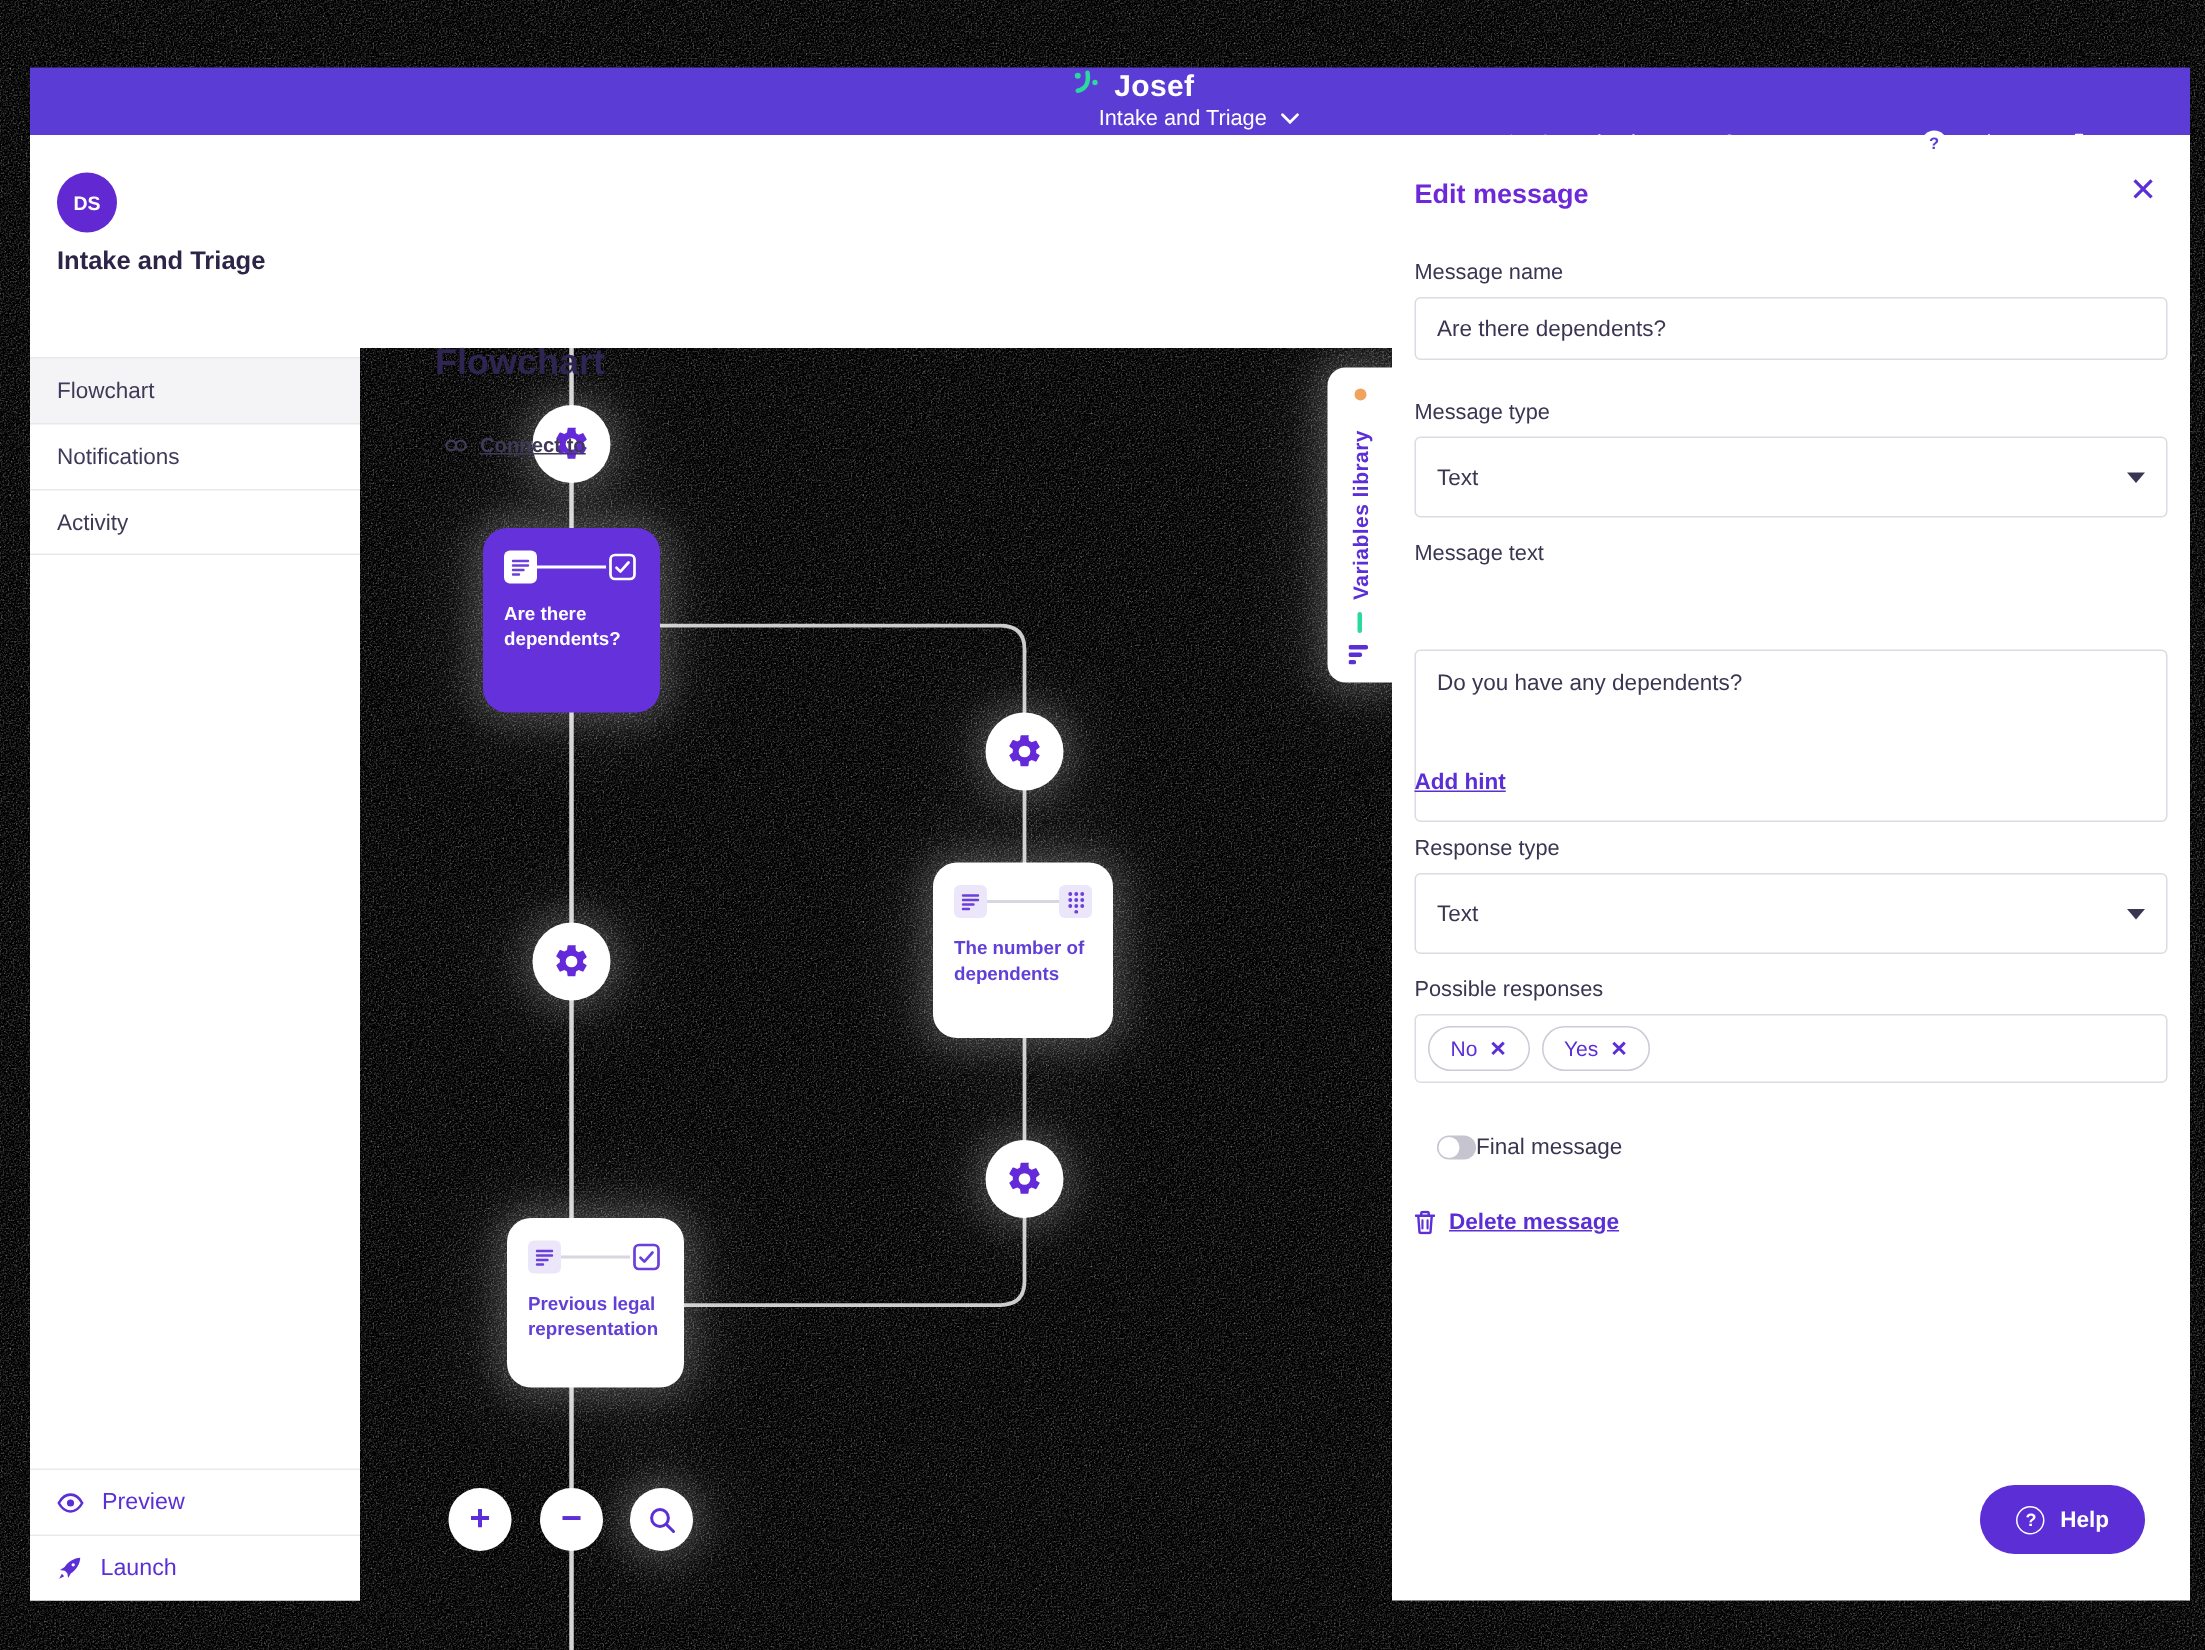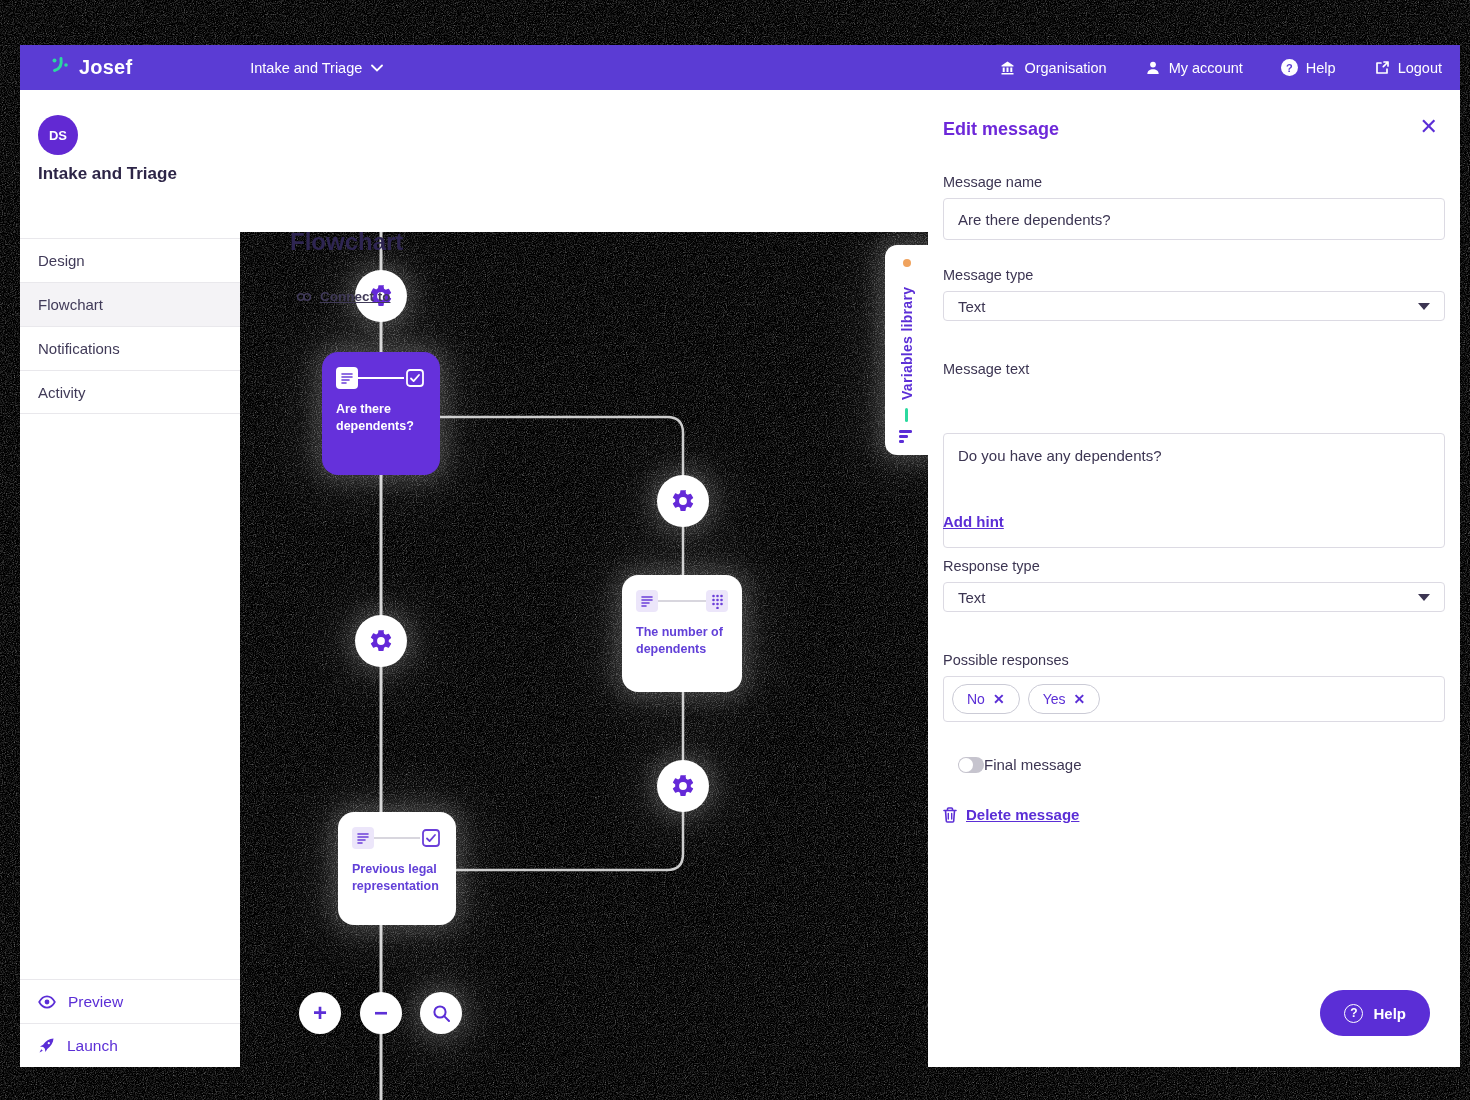--- a/index.html
+++ b/index.html
@@ -1,18 +1,18 @@
 <!DOCTYPE html>
 <html><head>
 <meta charset="utf-8">
 <style>
   * { margin:0; padding:0; box-sizing:border-box; }
   html,body { width:1470px; height:1100px; background:#000; overflow:hidden;
               font-family:"Liberation Sans", sans-serif; }
-  .abs { position:absolute; }
+  .abs { position:absolute;flex-direction:column; }
 
   
   #noise-layer { position:absolute; left:0; top:0; width:1470px; height:1100px; z-index:0; opacity:.5; }
 
   
   .navbar { left:20px; top:45px; width:1440px; height:45px; background:#5b3cd4;
             display:flex; align-items:center; color:#fff; z-index:5; }
   .brand { display:flex; align-items:center; gap:7px; padding-left:28px; }
   .brand-text { font-size:20px; font-weight:bold; letter-spacing:.2px; }
   .proj-dd { display:flex; align-items:center; gap:9px; margin-left:118px; font-size:14.5px; cursor:pointer; }
@@ -71,21 +71,21 @@
   .vars-dash { width:3px; height:14px; background:#2bd99f; border-radius:2px; margin:8px 0 8px; }
 
   
   .panel { left:928px; top:90px; width:532px; height:977px; background:#fff; z-index:4; }
   .panel-title { position:absolute; left:15px; top:29px; font-size:18px; font-weight:bold; color:#6d28d9; }
   .close-x { position:absolute; right:22px; top:26px; font-size:22px; color:#5b2ed6; cursor:pointer; line-height:1; }
   .f-label { position:absolute; left:15px; font-size:14.5px; color:#3c3552; }
   .f-box { position:absolute; left:15px; width:502px; border:1px solid #dcdae3; border-radius:4px;
            background:#fff; font-size:15px; color:#3c3552; font-family:"Liberation Sans",sans-serif; }
   .f-input { height:42px; padding:0 14px; outline:none; }
-  .f-select { height:30px; display:flex; align-items:center; padding:0 14px; cursor:pointer; }
+  .f-select { height:54px; display:flex; align-items:center; padding:0 14px; cursor:pointer; }
   .caret { margin-left:auto; width:0; height:0; border-left:6px solid transparent;
            border-right:6px solid transparent; border-top:7px solid #3c3552; }
   .f-textarea { height:115px; padding:11px 14px; resize:none; outline:none; line-height:1.4; }
   .link-purple { position:absolute; left:15px; font-size:15px; font-weight:bold; color:#5b2ed6;
                  text-decoration:underline; cursor:pointer; }
   .chips-box { position:absolute; left:15px; width:502px; height:46px; border:1px solid #dcdae3;
                border-radius:4px; display:flex; align-items:center; gap:8px; padding:0 8px; }
   .chip { display:flex; align-items:center; gap:8px; border:1.5px solid #cbcbd6; border-radius:999px;
           padding:6px 14px; font-size:14px; color:#5b2ed6; cursor:pointer; }
   .chip .x { font-size:14px; font-weight:bold; }
@@ -152,21 +152,20 @@
       </svg>
       <span>Logout</span>
     </div>
   </div>
 </div>
 
 <div class="abs sidebar">
   <div class="avatar">DS</div>
   <div class="sb-title">Intake and Triage</div>
   <div class="sb-menu">
-    <div class="sb-item">Design</div>
     <div class="sb-item active">Flowchart</div>
     <div class="sb-item">Notifications</div>
     <div class="sb-item">Activity</div>
   </div>
   <div class="sb-footer">
     <div class="sb-foot-item">
       <svg width="18" height="14" viewBox="0 0 18 14">
         <path d="M1.2 7 C3.2 3.2 6 1.4 9 1.4 s5.8 1.8 7.8 5.6 C14.8 10.8 12 12.6 9 12.6 S3.2 10.8 1.2 7Z" fill="none" stroke="#5b2ed6" stroke-width="1.7"></path>
         <circle cx="9" cy="7" r="2.4" fill="#5b2ed6"></circle>
       </svg>

